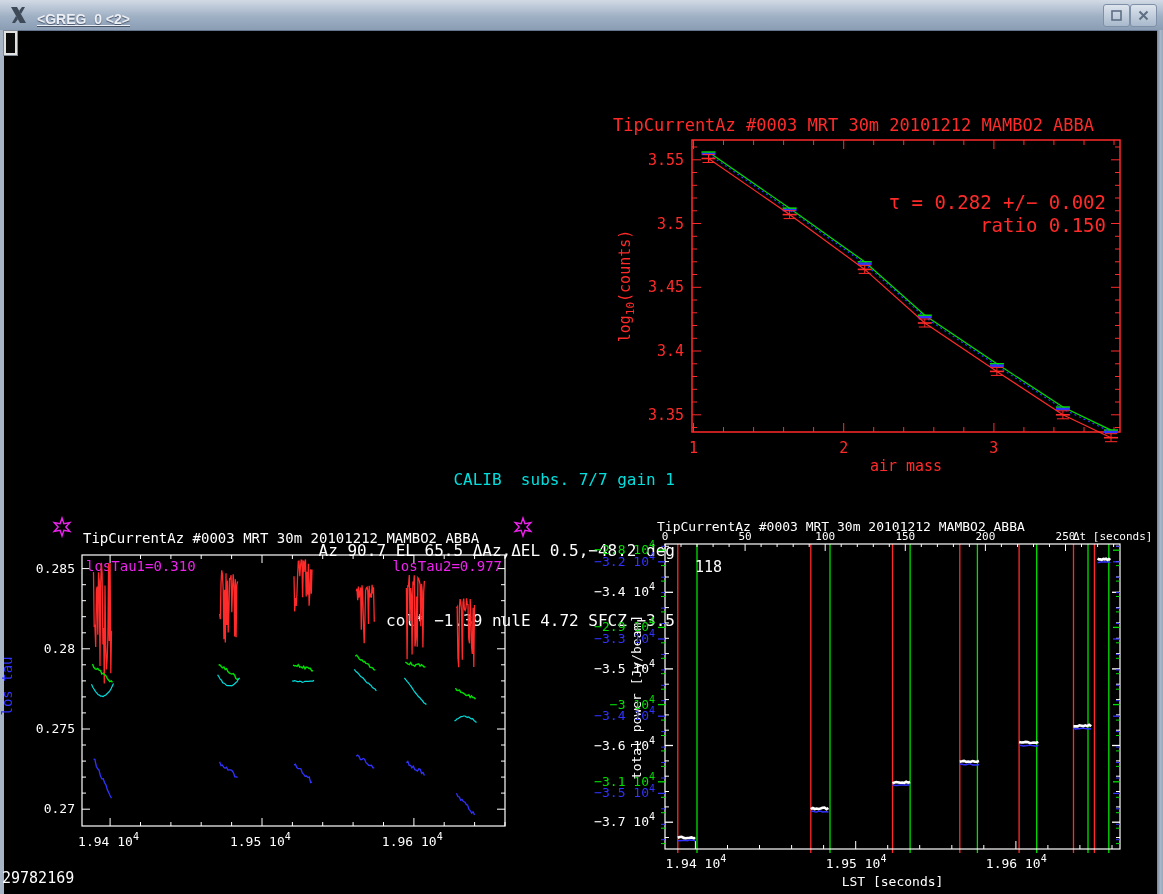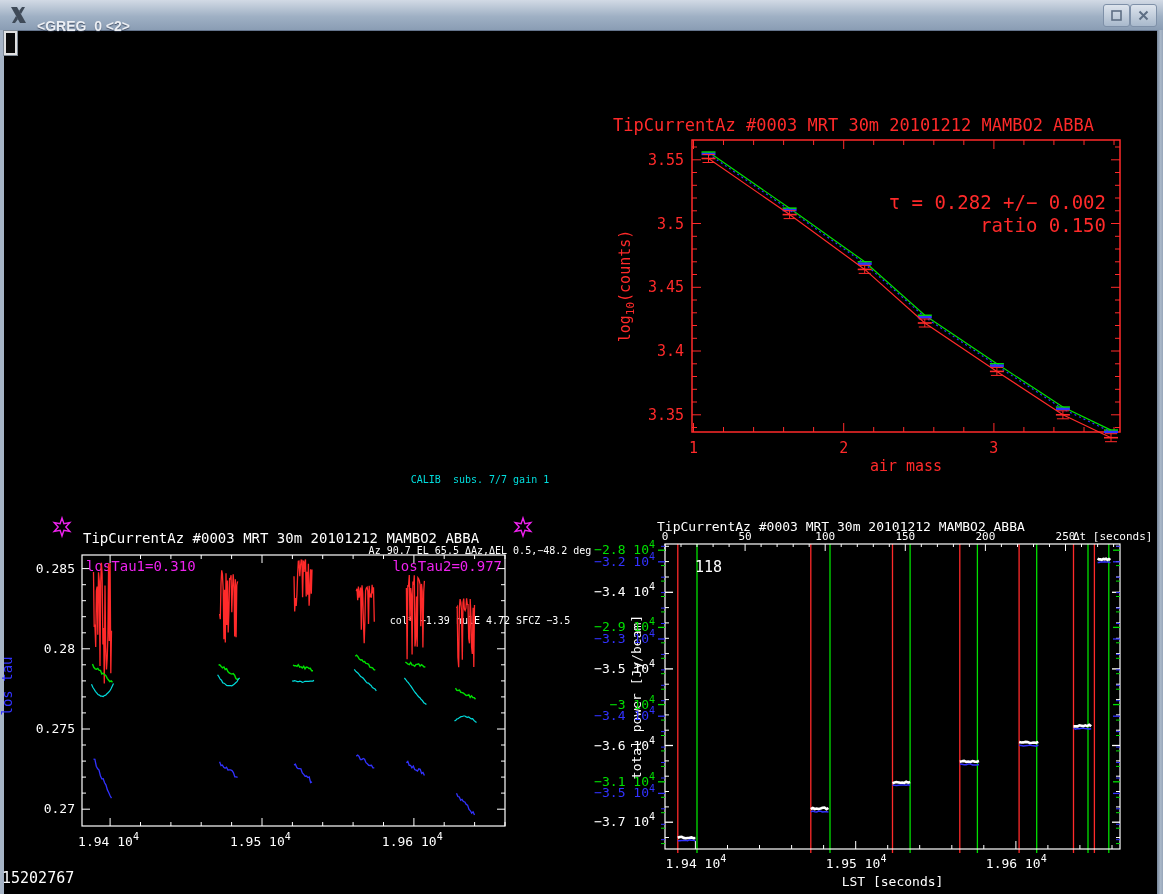--- a/index.html
+++ b/index.html
@@ -3,35 +3,35 @@
 <meta charset="utf-8">
 <style>
   html,body{margin:0;padding:0;background:#222;}
   .screen{position:relative;width:1163px;height:894px;background:#000;overflow:hidden;
           font-family:"DejaVu Sans Mono",monospace;}
   
   .titlebar{position:absolute;left:0;top:0;width:1163px;height:30px;
             background:linear-gradient(#d2dae5,#9fb0c4 55%,#8a9db4);
             border-bottom:1px solid #64748c;}
   .xlogo{position:absolute;left:9px;top:6px;}
-  .wtitle{position:absolute;left:37px;top:18px;font:bold 14px "Liberation Sans",sans-serif;
-          color:#eceff4;white-space:pre;text-shadow:0 1px 1px rgba(40,50,70,.7);}
+  .wtitle{position:absolute;left:37px;top:11px;font:bold 14px "Liberation Sans",sans-serif;
+          color:#eceff4;white-space:pre;text-shadow:0 1px 1px rgba(40,50,70,.7);text-decoration:underline;}
   .winbtn{position:absolute;top:4px;height:21px;width:25px;
           background:linear-gradient(#dde4ed,#a9b9cc);border:1px solid #7e90a8;
           border-radius:3px;display:flex;align-items:center;justify-content:center;}
   #btn-max{right:33px}
   #btn-close{right:6px}
   .edge-left{position:absolute;left:0;top:30px;width:4px;height:864px;background:#a6b4c6;}
   .edge-right{position:absolute;right:0;top:30px;width:6px;height:864px;
               background:linear-gradient(90deg,#768699,#aab8c9 60%,#96a5b8);}
   .sash{position:absolute;left:4px;top:31px;width:9px;height:20px;background:#0a0a0a;
         border:2px solid #e2e2e2;outline:1px solid #7f8a96;}
   
-  .info{position:absolute;left:285px;top:421px;width:390px;text-align:center;
-        font-size:10px;line-height:23.5px;color:#fff;white-space:pre;}
+  .info{position:absolute;left:285px;top:421px;width:390px;text-align:right;
+        font-size:16px;line-height:23.5px;color:#fff;white-space:pre;}
   .info .cyan{color:#00dede;}
   .datestamp{position:absolute;left:2px;top:869px;font-size:15px;color:#fff;}
   
   svg.plot{position:absolute;display:block;}
   #skydip{left:595px;top:110px;}
   #lostau{left:0px;top:515px;}
   #totalpower{left:590px;top:515px;}
   svg text{font-family:"DejaVu Sans Mono",monospace;}
 </style>
 </head>
@@ -562,14 +562,14 @@
         <polyline points="369.8,246.6 371.9,246.3 374.1,245.9 376.2,246.9 378.3,246.5 380.5,247.0 382.6,246.1 384.7,246.6 386.9,246.8 389.0,246.1" stroke="#ffffff" stroke-width="2.6"></polyline>
         <polyline points="429.1,230.2 431.2,230.5 433.3,230.9 435.5,230.7 437.6,230.6 439.7,230.0 441.9,230.4 444.0,230.7 446.2,231.1 448.3,230.0" stroke="#3232ff" stroke-width="1.5"></polyline>
         <polyline points="429.1,226.9 431.2,227.5 433.3,227.4 435.5,226.9 437.6,227.1 439.7,228.0 441.9,227.8 444.0,227.5 446.2,227.8 448.3,226.9" stroke="#ffffff" stroke-width="2.6"></polyline>
         <polyline points="483.5,213.2 485.5,214.2 487.5,213.6 489.4,213.8 491.4,213.3 493.3,213.3 495.3,213.6 497.2,213.8 499.2,214.0 501.2,213.7" stroke="#3232ff" stroke-width="1.5"></polyline>
         <polyline points="483.5,211.4 485.5,211.4 487.5,211.4 489.4,210.3 491.4,210.7 493.3,211.1 495.3,210.3 497.2,211.1 499.2,209.9 501.2,211.3" stroke="#ffffff" stroke-width="2.6"></polyline>
         <polyline points="507.6,47.6 509.0,47.5 510.4,47.1 511.8,47.1 513.3,47.0 514.7,46.8 516.1,46.9 517.5,47.1 519.0,47.0 520.4,47.8" stroke="#3232ff" stroke-width="1.5"></polyline>
         <polyline points="507.6,43.5 509.0,44.4 510.4,44.4 511.8,44.8 513.3,43.9 514.7,44.3 516.1,43.7 517.5,44.9 519.0,44.0 520.4,45.0" stroke="#ffffff" stroke-width="2.6"></polyline>
       </g>
     </svg>
 
-  <div class="datestamp">15202767</div>
+  <div class="datestamp">29782169</div>
 </div>
 
 </body></html>

